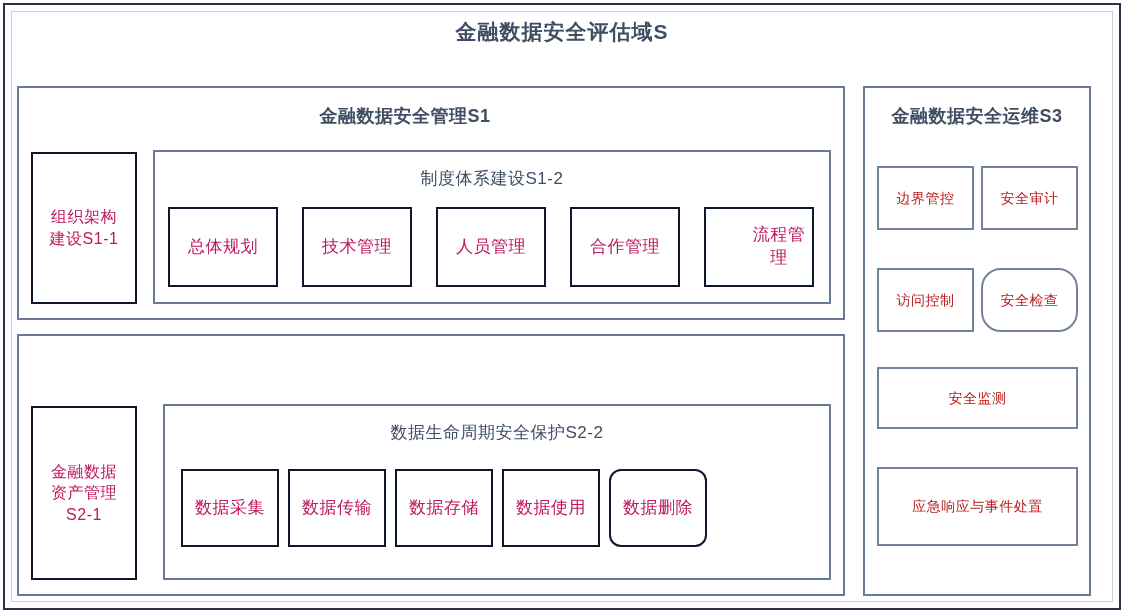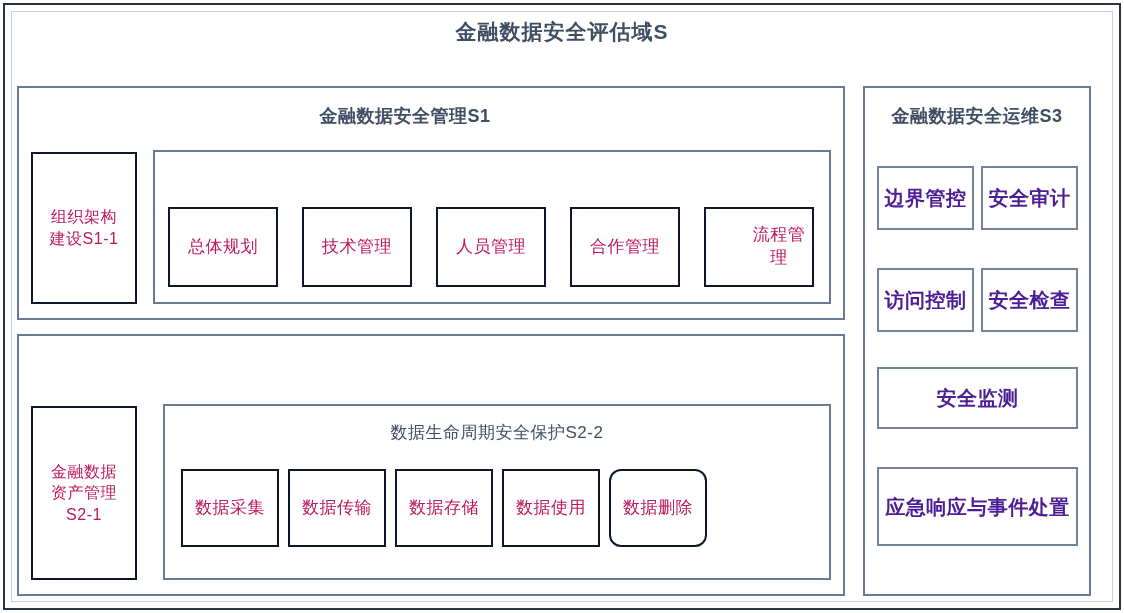--- a/index.html
+++ b/index.html
@@ -91,26 +91,25 @@
 
   .side-leaf {
     position: absolute;
     box-sizing: border-box;
     border: 2px solid #74839c;
     background: #ffffff;
     display: flex;
     align-items: center;
     justify-content: center;
     text-align: center;
-    color: #4c1d95;
-    font-size: 20px;
+    color: #b91c1c;
+    font-size: 14px;
     line-height: 1.5;
     letter-spacing: 0.5px;
     white-space: pre-line;
-    font-weight: bold;
   }
 </style>
 </head>
 <body>
 
 <div id="canvas">
 
   <div class="outer-frame">
     <div class="outer-frame-inner"></div>
   </div>
@@ -119,20 +118,21 @@
 
   <div class="box" style="left:17px; top:86px; width:828px; height:234px;"></div>
 
   <div class="grp-title" style="left:17px; top:104px; width:776px; font-size:18px;">金融数据安全管理S1</div>
 
   <div class="leaf" style="left:31px; top:152px; width:106px; height:152px; font-size:16px;">组织架构
 建设S1-1</div>
 
   <div class="box" style="left:153px; top:150px; width:678px; height:154px;"></div>
 
+  <div class="grp-title" style="left:153px; top:167px; width:678px; font-size:17px; font-weight:normal;">制度体系建设S1-2</div>
 
   <div class="leaf" style="left:168px; top:207px; width:110px; height:80px;">总体规划</div>
   <div class="leaf" style="left:302px; top:207px; width:110px; height:80px;">技术管理</div>
   <div class="leaf" style="left:436px; top:207px; width:110px; height:80px;">人员管理</div>
   <div class="leaf" style="left:570px; top:207px; width:110px; height:80px;">合作管理</div>
   <div class="leaf" style="left:704px; top:207px; width:110px; height:80px;padding-left:40px;">流程管理</div>
 
   <div class="box" style="left:17px; top:334px; width:828px; height:262px;"></div>
 
 
@@ -151,19 +151,19 @@
   <div class="leaf" style="left:609px; top:469px; width:98px; height:78px;border-radius:12px;">数据删除</div>
 
   <div class="box" style="left:863px; top:86px; width:228px; height:510px;"></div>
 
   <div class="grp-title" style="left:863px; top:104px; width:228px; font-size:18px;">金融数据安全运维S3</div>
 
   <div class="side-leaf" style="left:877px; top:166px; width:97px; height:64px;">边界管控</div>
   <div class="side-leaf" style="left:981px; top:166px; width:97px; height:64px;">安全审计</div>
 
   <div class="side-leaf" style="left:877px; top:268px; width:97px; height:64px;">访问控制</div>
-  <div class="side-leaf" style="left:981px; top:268px; width:97px; height:64px;">安全检查</div>
+  <div class="side-leaf" style="left:981px; top:268px; width:97px; height:64px;border-radius:20px;">安全检查</div>
 
   <div class="side-leaf" style="left:877px; top:367px; width:201px; height:62px;">安全监测</div>
 
   <div class="side-leaf" style="left:877px; top:467px; width:201px; height:79px;">应急响应与事件处置</div>
 
 </div>
 
 </body></html>

